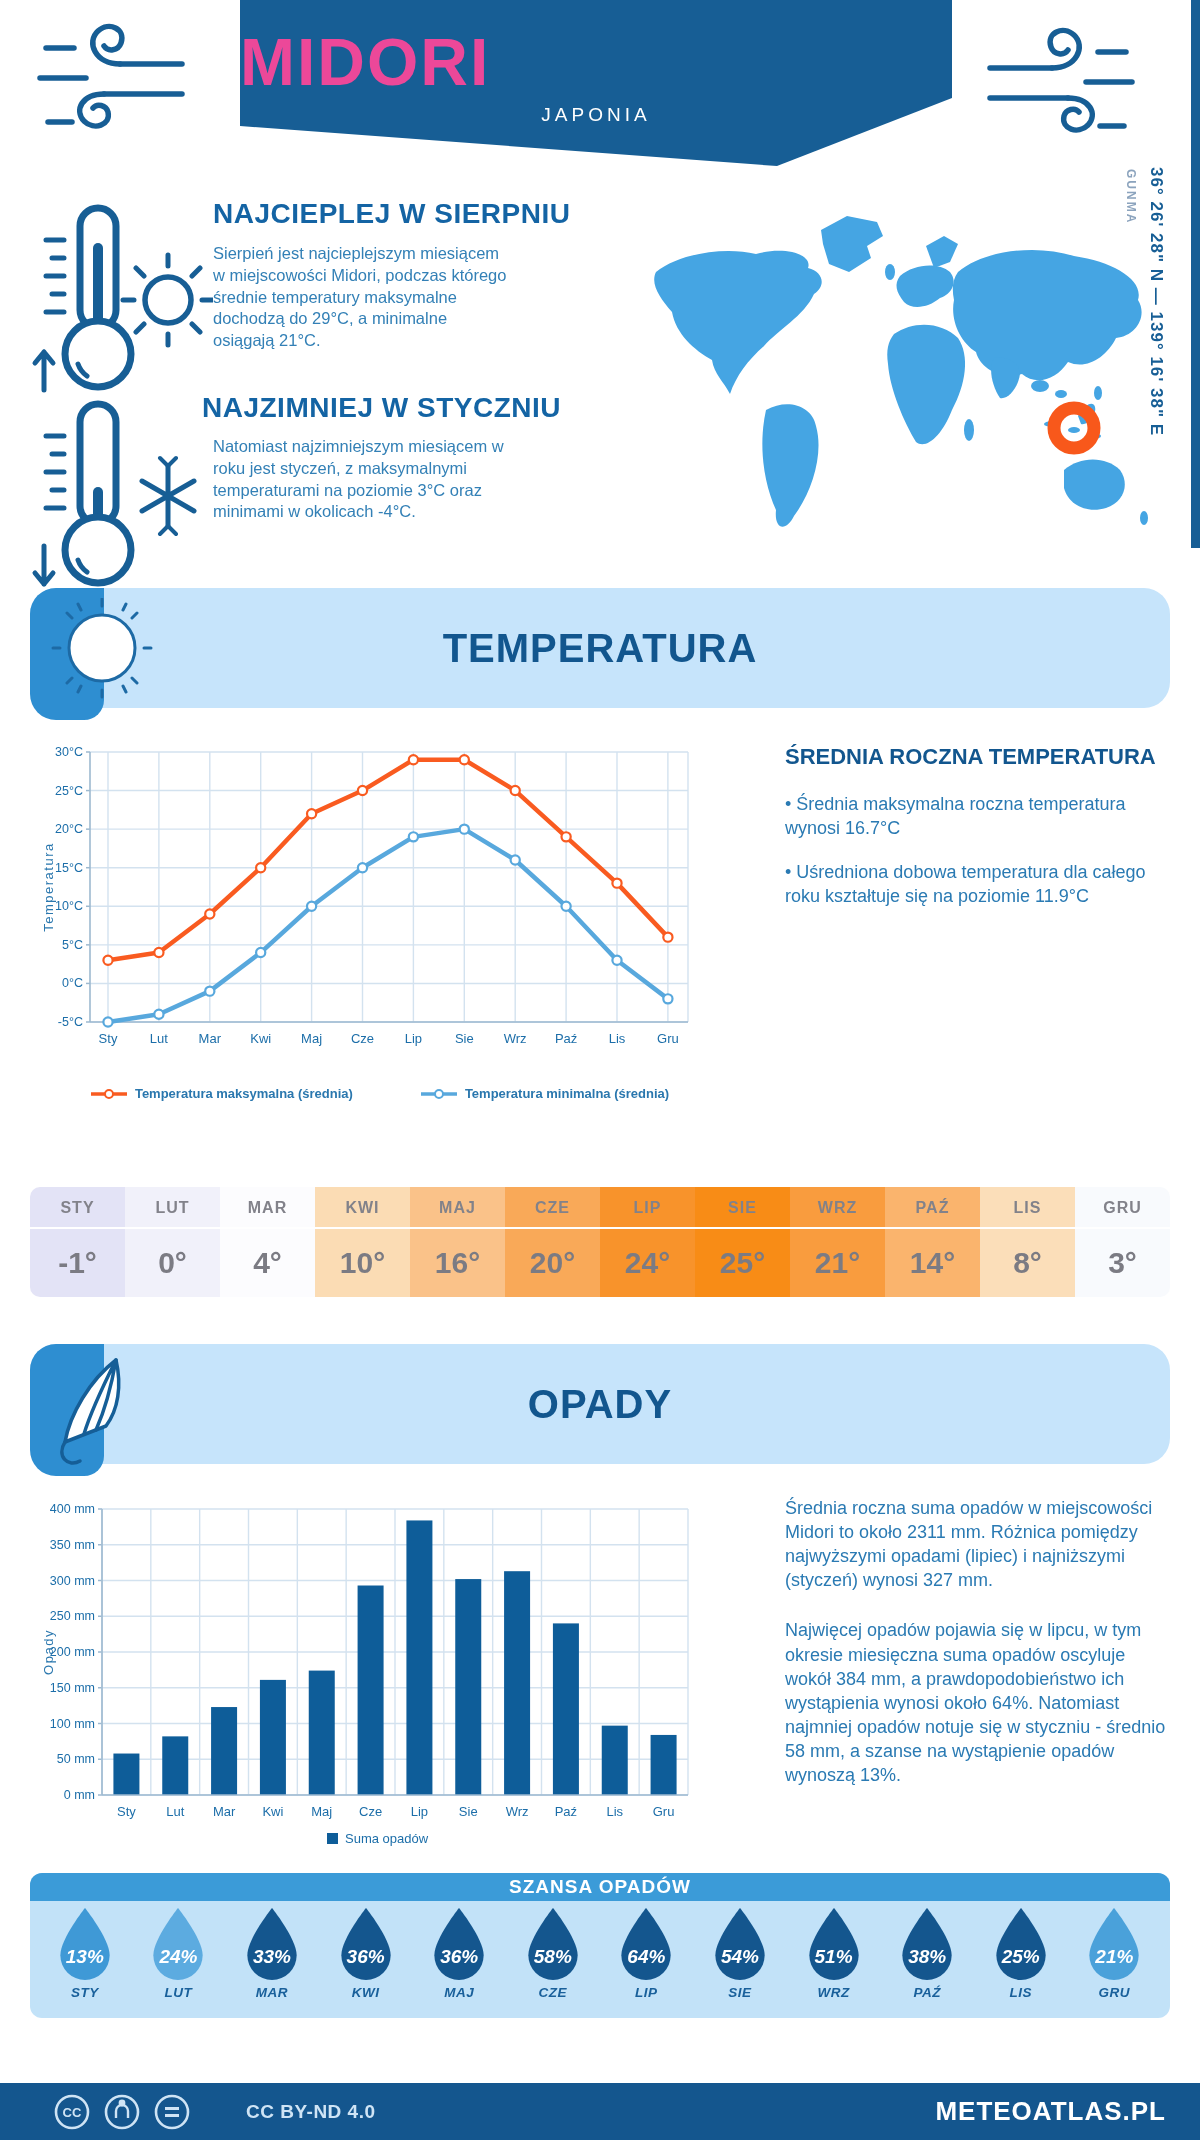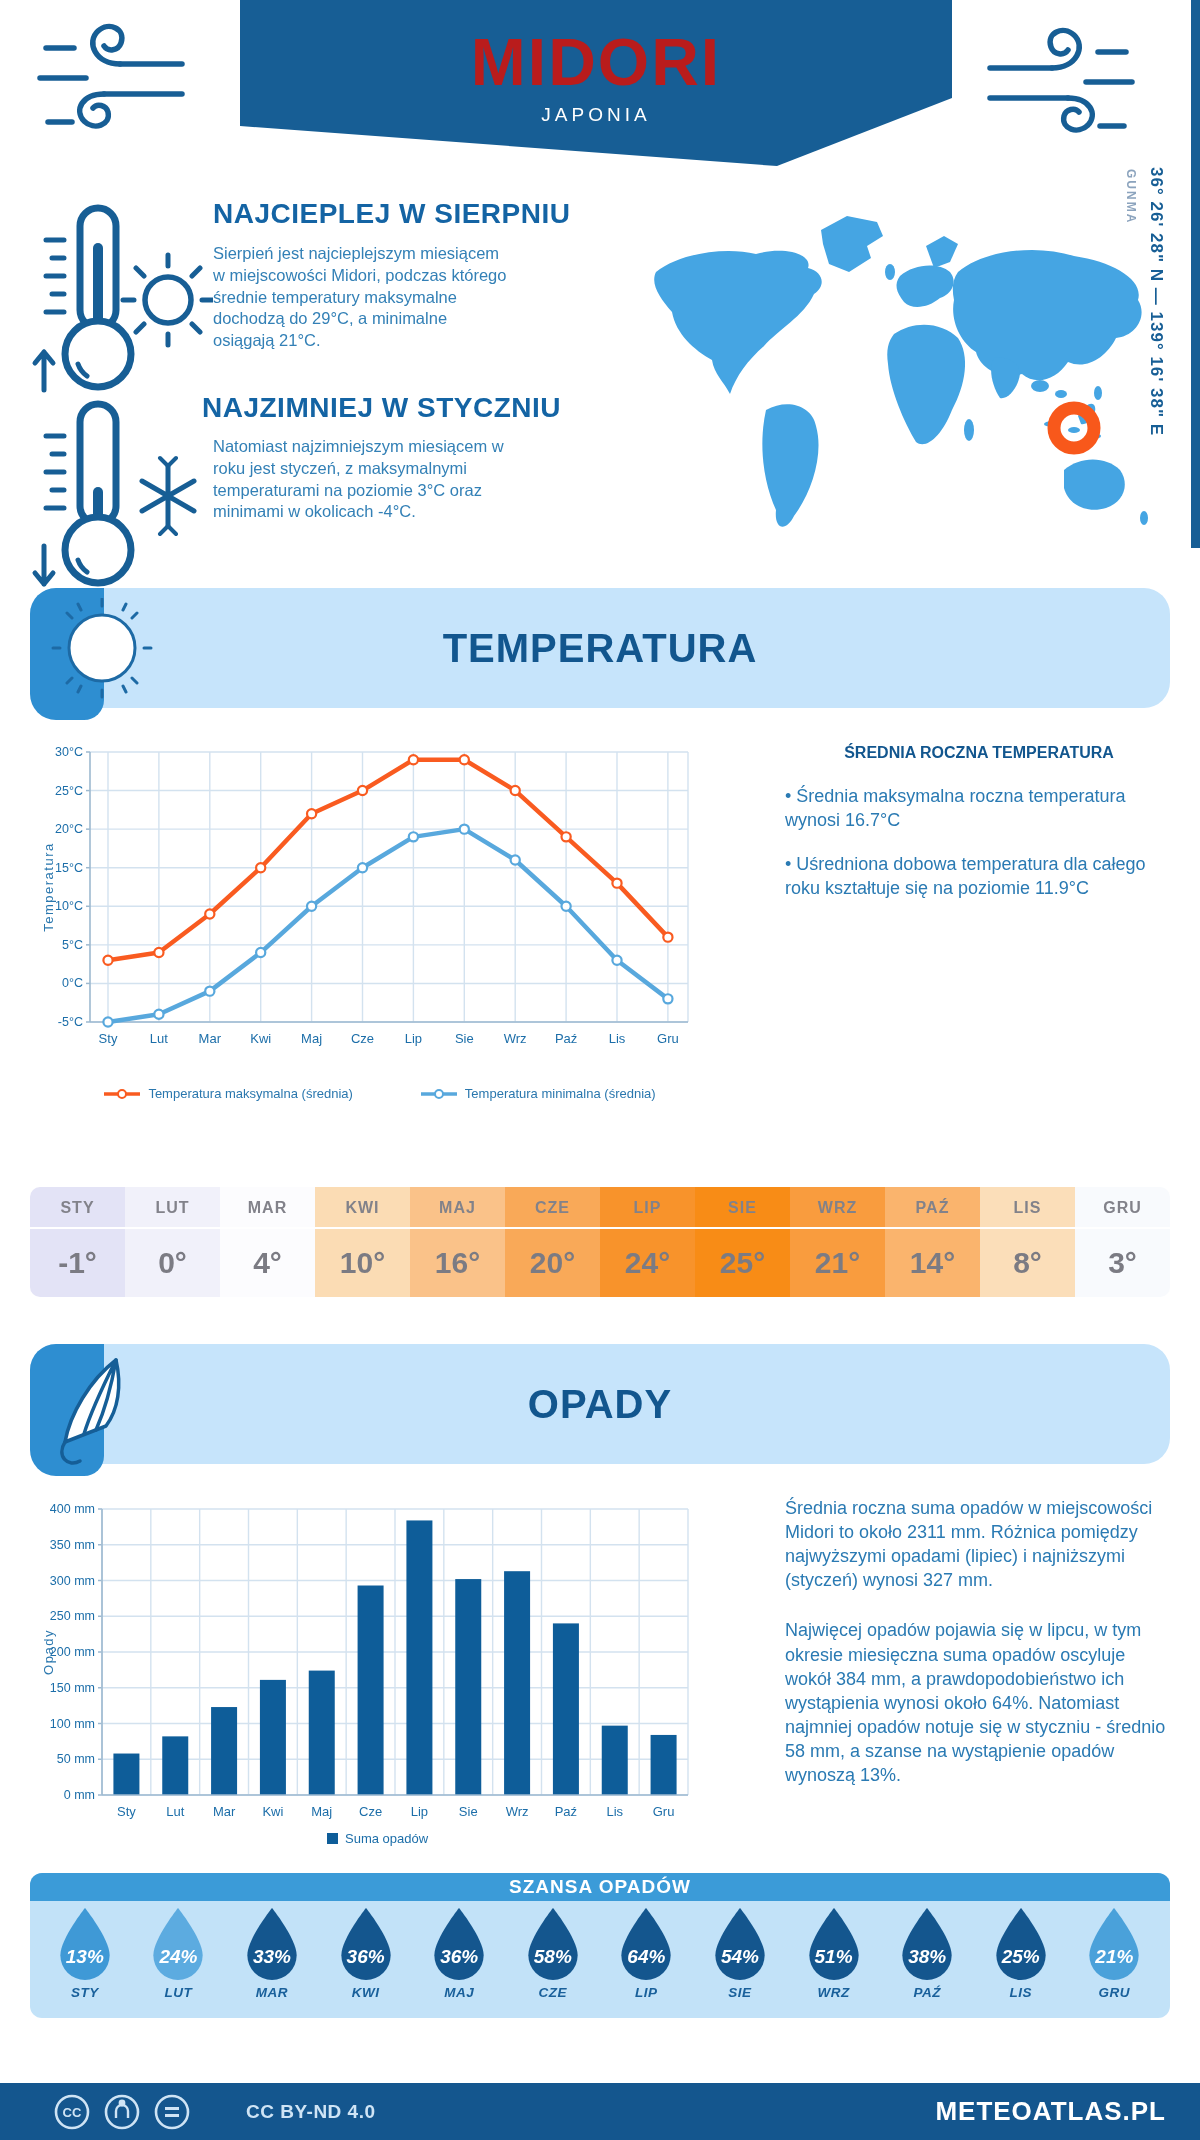--- a/index.html
+++ b/index.html
@@ -1,54 +1,54 @@
 <!DOCTYPE html>
 <html><head>
 <meta charset="utf-8">
 <style>
   html,body{margin:0;padding:0;background:#fff;}
   #page{position:relative;width:1200px;height:2140px;background:#fff;overflow:hidden;
         font-family:"Liberation Sans",sans-serif;}
   .abs{position:absolute;}
   
-  .banner-title{left:240px;top:24px;width:712px;text-align:center;color:#b91c1c;
+  .banner-title{left:240px;top:24px;width:712px;text-align:left;color:#ec4899;
     font-size:66px;font-weight:800;letter-spacing:2px;}
   .banner-sub{left:240px;top:104px;width:712px;text-align:center;color:#fff;
     font-size:19px;font-weight:400;letter-spacing:4px;}
   .right-strip{right:0;top:0;width:9px;height:548px;background:#175e95;}
   
   .intro-title{font-size:28px;font-weight:800;color:#1464a4;letter-spacing:.5px;}
   .intro-text{font-size:16.5px;line-height:1.32;color:#3380b6;}
   .coords{left:1146px;top:167px;writing-mode:vertical-rl;font-size:17px;font-weight:700;
     color:#175e95;letter-spacing:1px;white-space:nowrap;}
   .gunma{left:1124px;top:169px;writing-mode:vertical-rl;font-size:12px;font-weight:700;
     color:#8ba3bd;letter-spacing:2px;}
   
   .sec-banner{left:30px;width:1140px;height:120px;background:#c6e4fb;border-radius:26px;}
   .sec-cap{left:30px;width:74px;height:132px;background:#2e8ed1;border-radius:26px 0 20px 26px;}
   .sec-title{left:30px;width:1140px;height:120px;line-height:120px;text-align:center;
     color:#12568e;font-size:40px;font-weight:800;letter-spacing:1px;}
   
-  .panel-title{font-size:16px;font-weight:800;color:#12568e;margin:0 0 22px 0;text-align:center;}
+  .panel-title{font-size:22px;font-weight:800;color:#12568e;margin:0 0 22px 0;}
   .panel-text{font-size:18px;line-height:1.34;color:#2a7ab3;margin:0 0 20px 0;}
   .type-title{font-size:20px;font-weight:800;color:#0d5a9e;margin:0 0 10px 0;}
   .type-bullet{font-size:18px;line-height:1.5;color:#2a7ab3;margin:0;}
   
   .daily-title{left:0;top:1128px;width:1200px;text-align:center;
     font-size:26px;font-weight:800;color:#0d5a9e;}
   #daily-table{left:30px;top:1187px;width:1140px;height:110px;display:flex;}
   .tcol{width:95px;display:flex;flex-direction:column;}
   .tcol:first-child{border-radius:10px 0 0 10px;overflow:hidden;}
   .tcol:last-child{border-radius:0 10px 10px 0;overflow:hidden;}
   .tm{height:40px;line-height:42px;text-align:center;font-size:16px;font-weight:700;
     color:#82828a;border-bottom:2px solid #fff;letter-spacing:1px;}
   .tv{flex:1;display:flex;align-items:center;justify-content:center;
     font-size:30px;font-weight:700;color:#7b7b83;}
   
-  #line-legend{left:60px;top:1086px;width:640px;display:flex;justify-content:center;gap:68px;}
+  #line-legend{left:60px;top:1086px;width:640px;display:flex;justify-content:center;gap:68px;font-weight:bold;}
   .leg-item{display:flex;align-items:center;gap:8px;font-size:13px;color:#2a77ae;}
   
   .chance-panel{left:30px;top:1873px;width:1140px;height:145px;background:#c2e2f8;border-radius:12px;}
   .chance-head{left:30px;top:1873px;width:1140px;height:28px;background:#3b9bd8;
     border-radius:12px 12px 0 0;text-align:center;line-height:28px;color:#fff;
     font-size:19px;font-weight:700;letter-spacing:1px;}
   #drops{left:38px;top:1906px;width:1124px;display:flex;font-style:italic;}
   .drop-cell{width:93.6px;position:relative;display:flex;flex-direction:column;align-items:center;}
   .drop-pc{position:absolute;top:40px;width:100%;text-align:center;color:#fff;
     font-size:19px;font-weight:800;}

